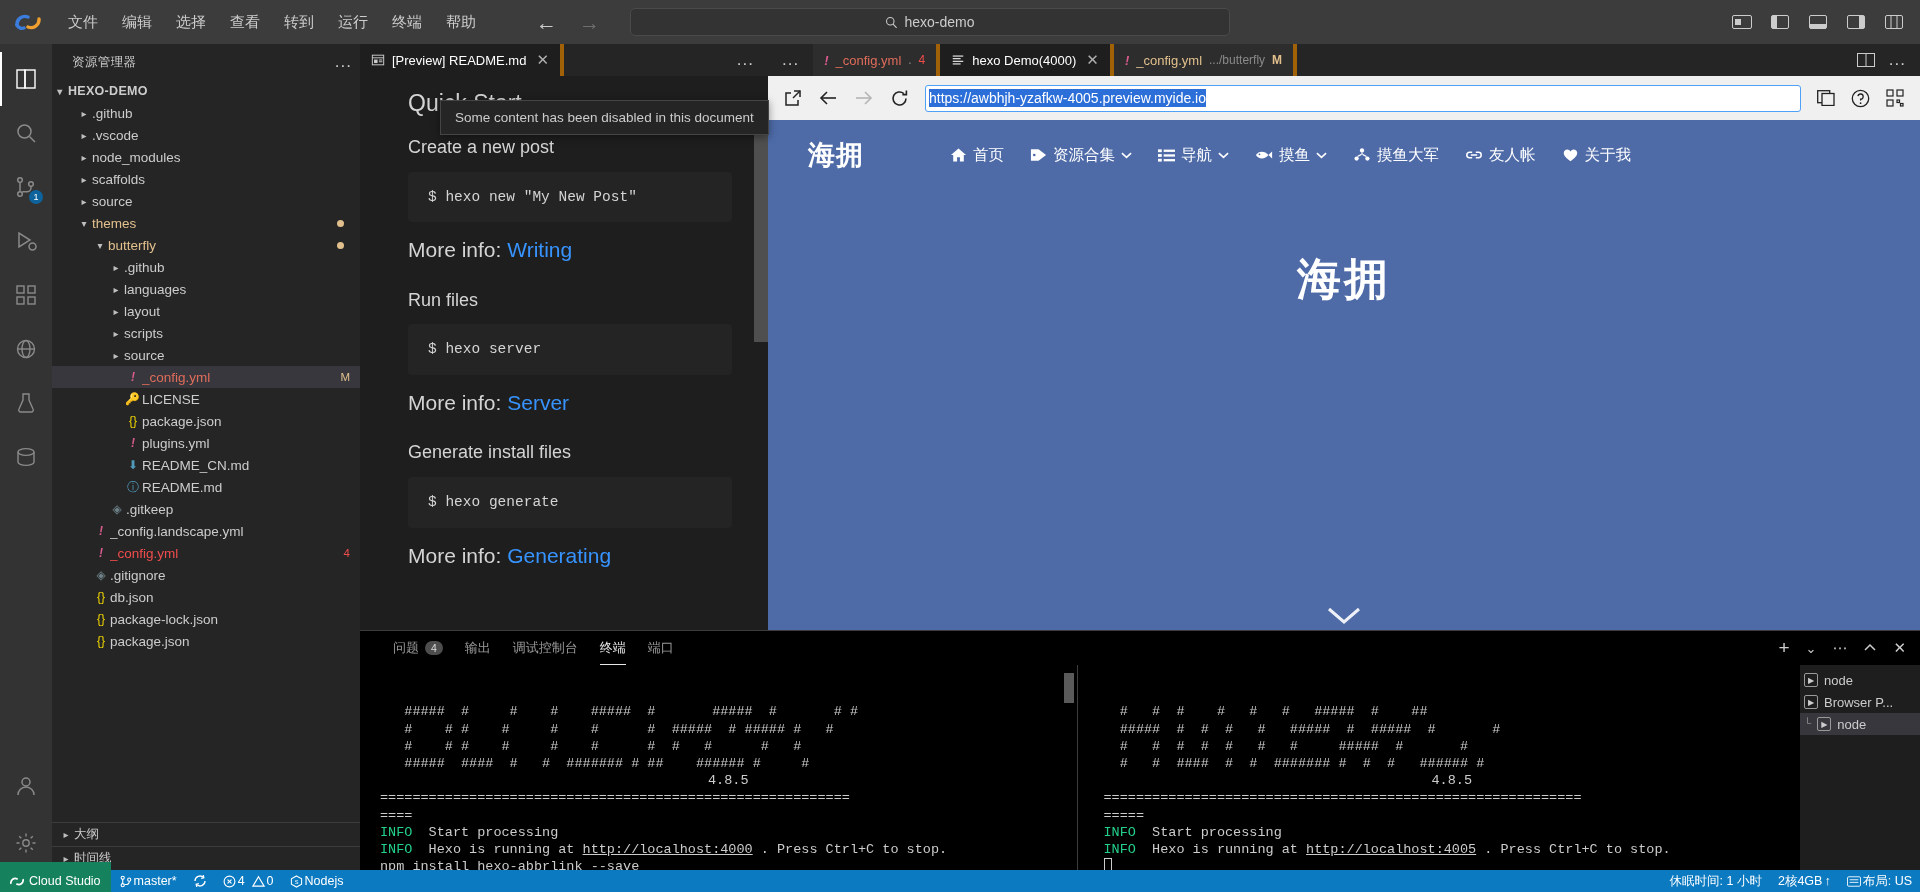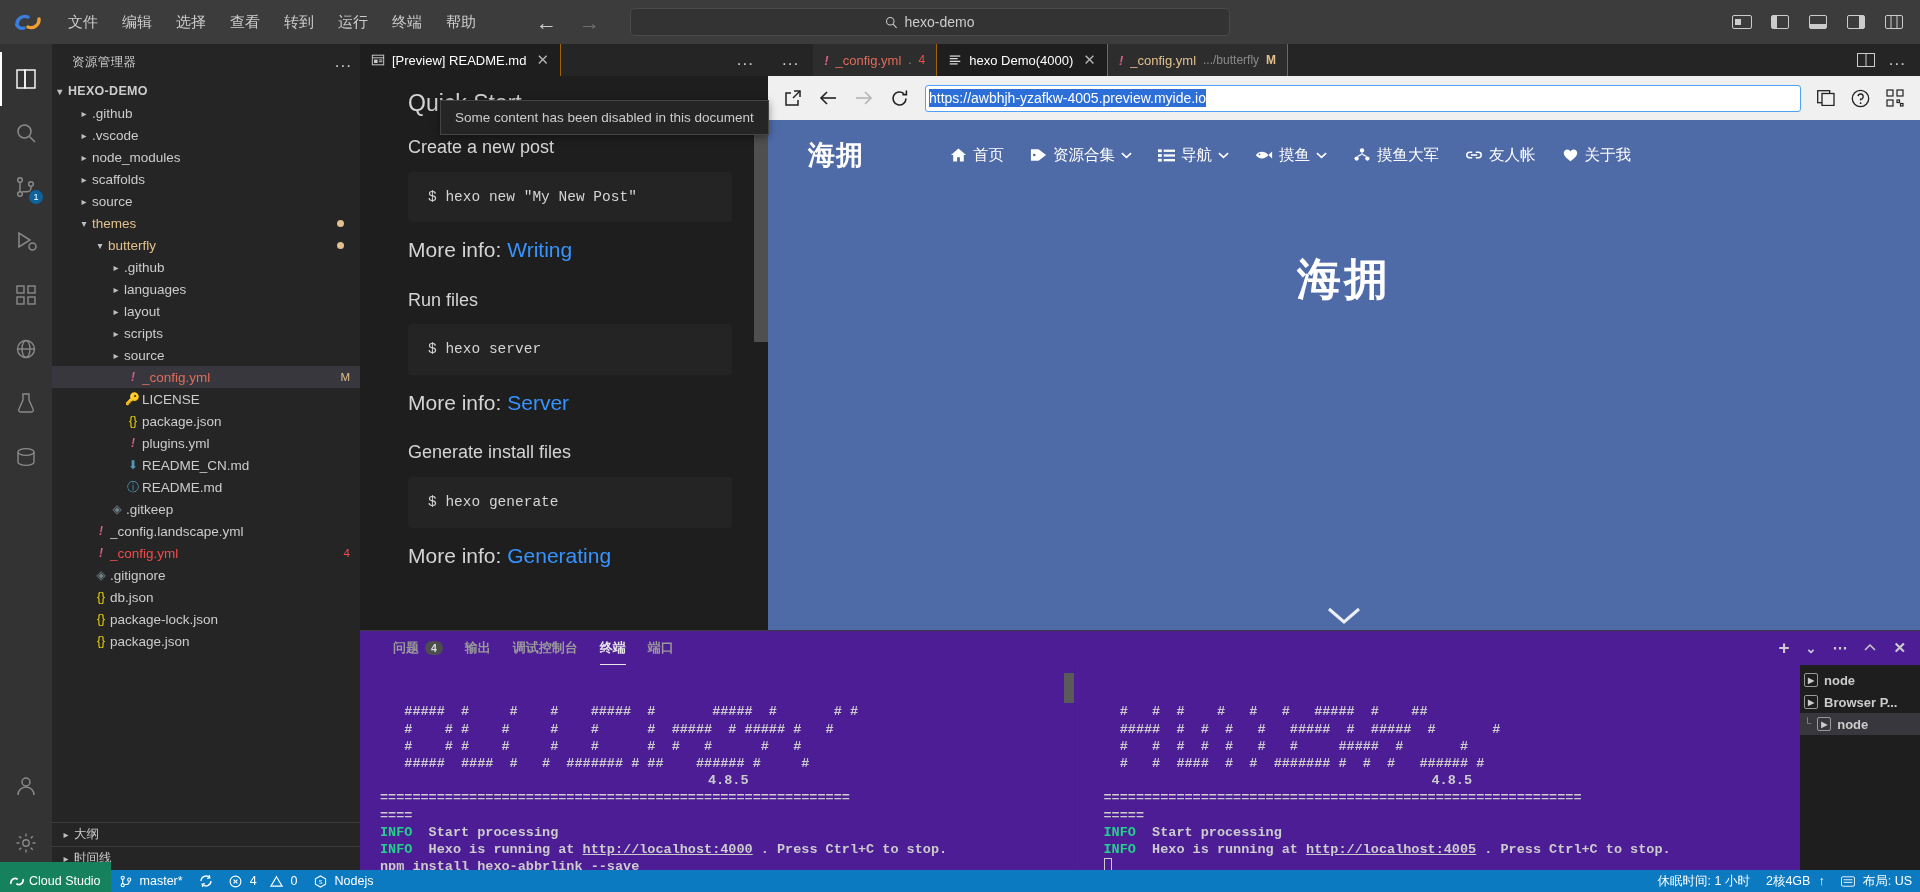--- a/index.html
+++ b/index.html
@@ -100,21 +100,21 @@
   .eg-left { width:408px; flex:0 0 408px; background:#1e1e1e; }
   .eg-right { flex:1 1 auto; background:#1e1e1e; }
 
   .tabsrow { height:32px; background:#252526; display:flex; align-items:stretch; position:relative; }
   .tabsrow .lead-dots {
     display:flex; align-items:center; padding:0 14px; font-size:17px;
     color:#cccccc; letter-spacing:1px;
   }
   .tab {
     display:flex; align-items:center; gap:7px; padding:0 11px; font-size:13px;
-    background:#2d2d2d; color:#9a9a9a; border-right:1px solid #a16207; cursor:pointer;
+    background:#2d2d2d; color:#9a9a9a; border-right:4px solid #a16207; cursor:pointer;
     white-space:nowrap; position:relative; max-width:360px;
   }
   .tab.active { background:#1e1e1e; color:#ffffff; }
   .tab.active::before {
     content:""; position:absolute; top:0; left:0; right:0; height:1px; background:#1e1e1e;
   }
   .tab .ti { font-size:13px; display:flex; align-items:center; }
   .tab .tdesc { color:#8a8a8a; font-size:12px; }
   .tab .terr { color:#f14c4c; font-size:12px; }
   .tab .tmod { color:#e2c08d; font-size:12px; font-weight:bold; }
@@ -164,21 +164,21 @@
   .site-logo { font-size:27px; font-weight:bold; color:#ffffff; letter-spacing:1px; }
   .site-menu { display:flex; align-items:center; gap:26px; margin-left:86px; font-size:15.5px; }
   .site-menu > div { display:flex; align-items:center; gap:6px; white-space:nowrap; cursor:pointer; }
   .site-hero {
     position:absolute; left:0; right:0; top:130px; text-align:center;
     color:#ffffff; font-size:44px; font-weight:bold; letter-spacing:3px;
   }
   .site-chevron { position:absolute; left:50%; bottom:4px; transform:translateX(-50%); color:#fff; opacity:.9; }
 
   
-  .panel { height:240px; flex:0 0 240px; background:#4c1d95; display:flex; flex-direction:column; border-top:1px solid #3c3c3c;font-weight:bold; }
+  .panel { height:240px; flex:0 0 240px; background:#000000; display:flex; flex-direction:column; border-top:1px solid #3c3c3c; }
   .panel-head { height:34px; display:flex; align-items:center; padding:0 10px 0 22px; gap:0; flex:0 0 34px; }
   .p-tab { padding:0 11px; font-size:13px; color:#9a9a9a; height:34px; display:flex; align-items:center; gap:6px; cursor:pointer; position:relative; }
   .p-tab.active { color:#e7e7e7; }
   .p-tab.active::after { content:""; position:absolute; left:11px; right:11px; bottom:0; height:1px; background:#e7e7e7; }
   .p-badge { background:#4d4d4d; color:#ddd; border-radius:9px; font-size:10.5px; padding:1px 6px; }
   .panel-actions { margin-left:auto; display:flex; align-items:center; gap:16px; color:#cccccc; font-size:15px; padding-right:4px; }
   .panel-body { flex:1 1 auto; display:flex; min-height:0; }
   .term {
     flex:1 1 auto; min-width:0; padding:4px 0 0 20px; overflow:hidden; position:relative;
     font-family:"Liberation Mono","DejaVu Sans Mono",monospace; font-size:13.5px;
@@ -194,21 +194,21 @@
   .tl-row.active { background:#37373d; }
   .tl-pre { color:#8a8a8a; font-family:"Liberation Mono",monospace; font-size:12px; }
   .tl-sq { display:inline-flex; width:14px; height:14px; border:1px solid #9a9a9a; border-radius:2px; align-items:center; justify-content:center; font-size:8px; color:#cccccc; }
 
   
   .statusbar {
     height:22px; flex:0 0 22px; background:#0c7ac1; display:flex; align-items:center;
     color:#ffffff; font-size:12.5px;
   }
   .sb-brand { background:#16825d; height:38px; display:flex; align-items:center; gap:5px; padding:0 10px; }
-  .sb-cell { display:flex; align-items:center; gap:8px; padding:0 8px; height:22px; white-space:nowrap; cursor:pointer; }
+  .sb-cell { display:flex; align-items:center; gap:2px; padding:0 8px; height:22px; white-space:nowrap; cursor:pointer; }
   .sb-right { margin-left:auto; display:flex; align-items:center; }
   svg { display:block; }
 </style>
 </head>
 <body>
 
 <div class="app">
 
   <div class="titlebar">
     <div class="logo">

